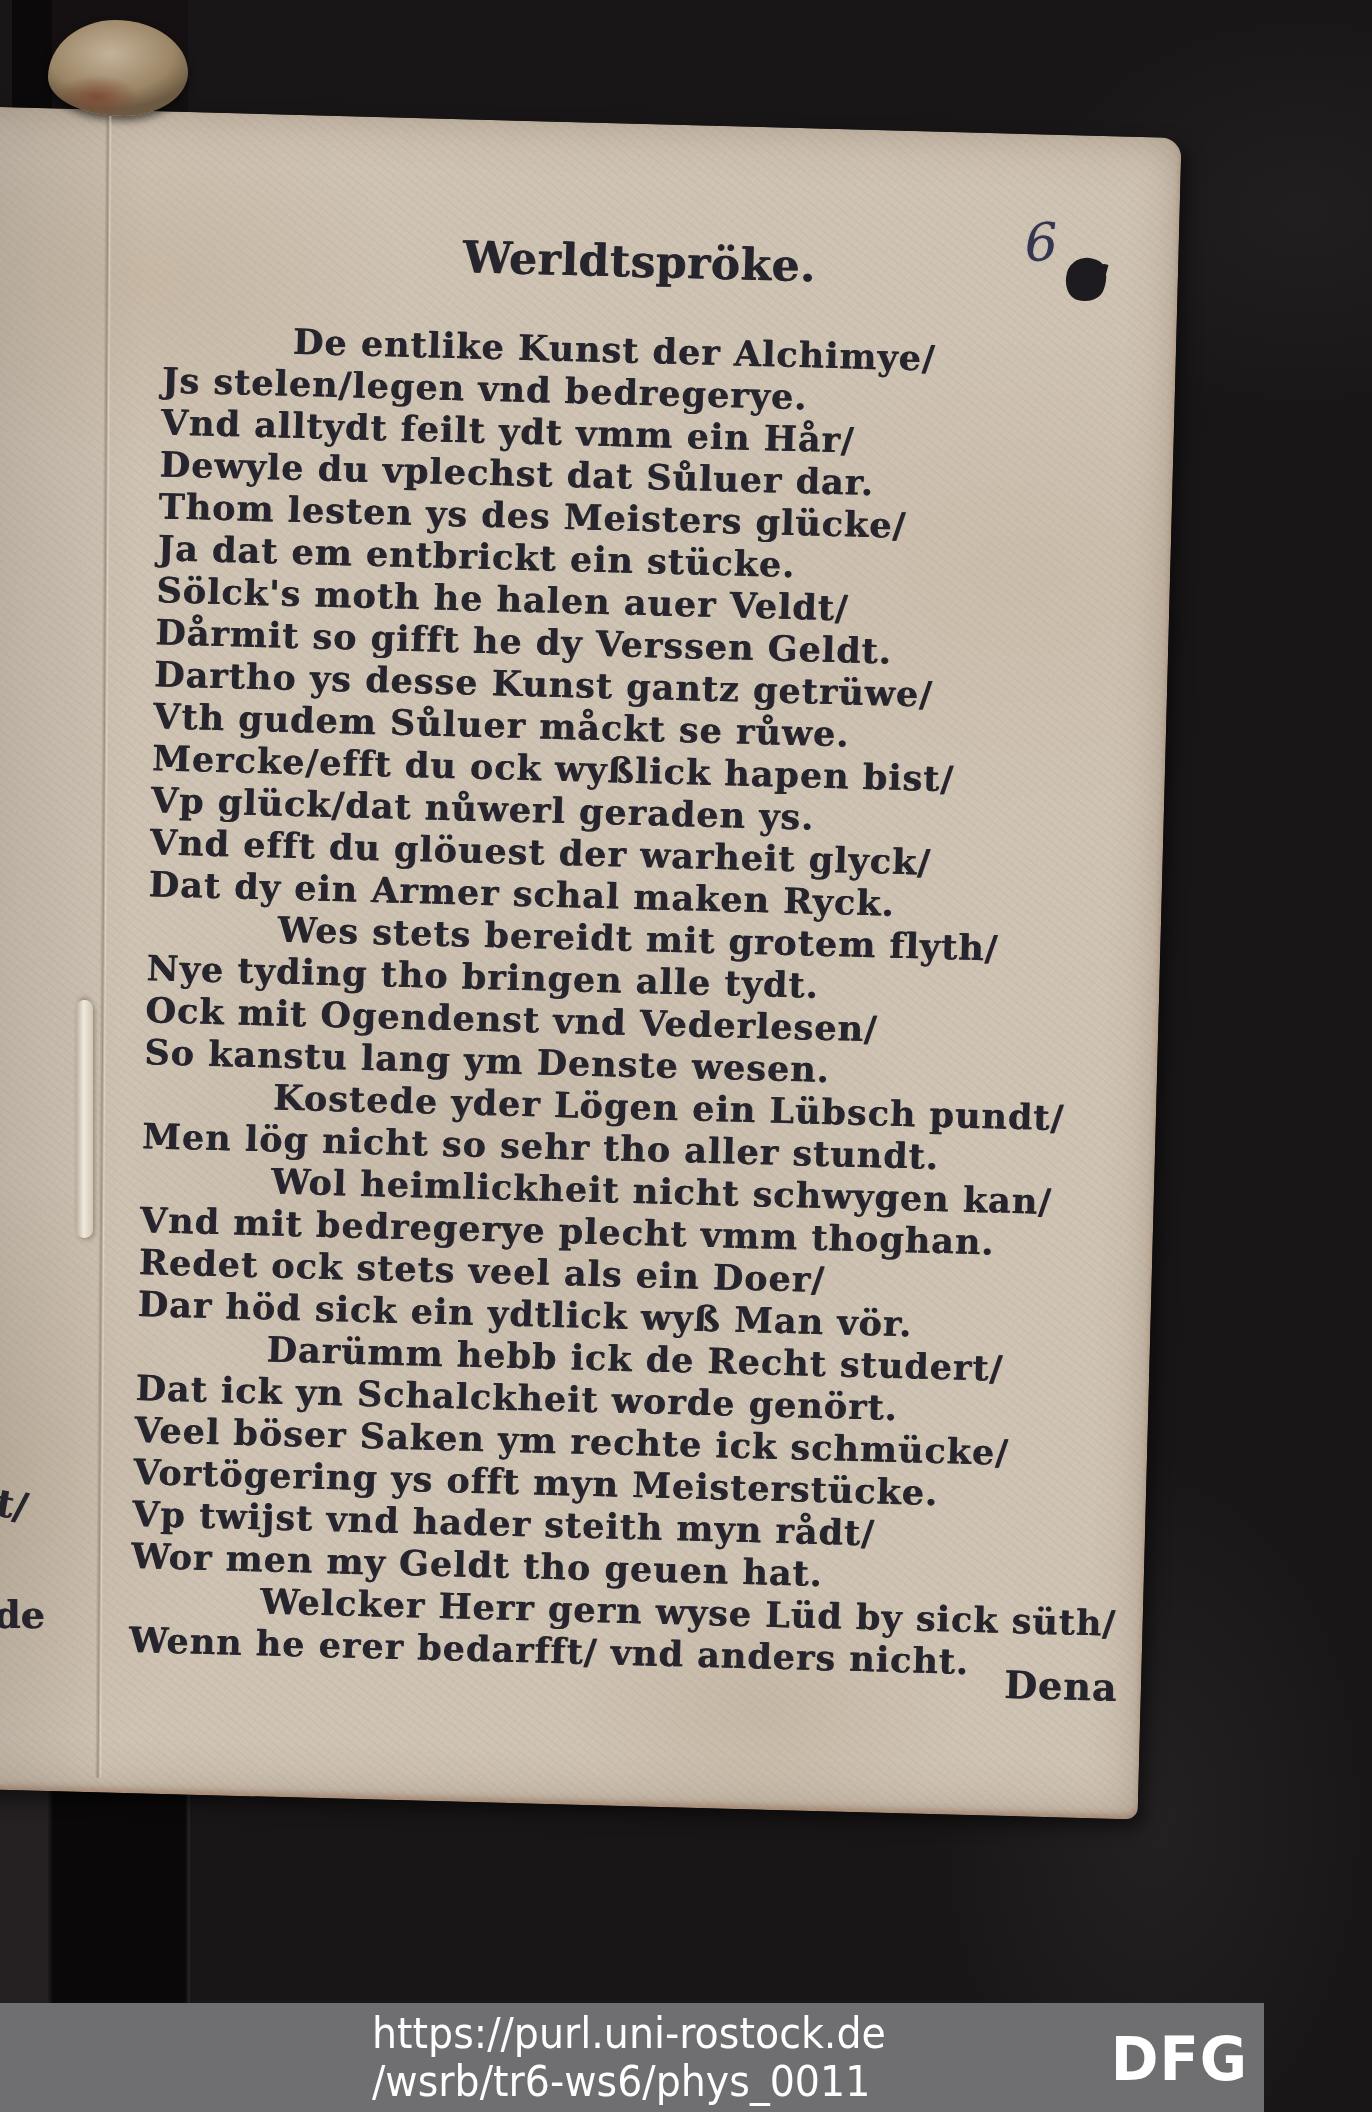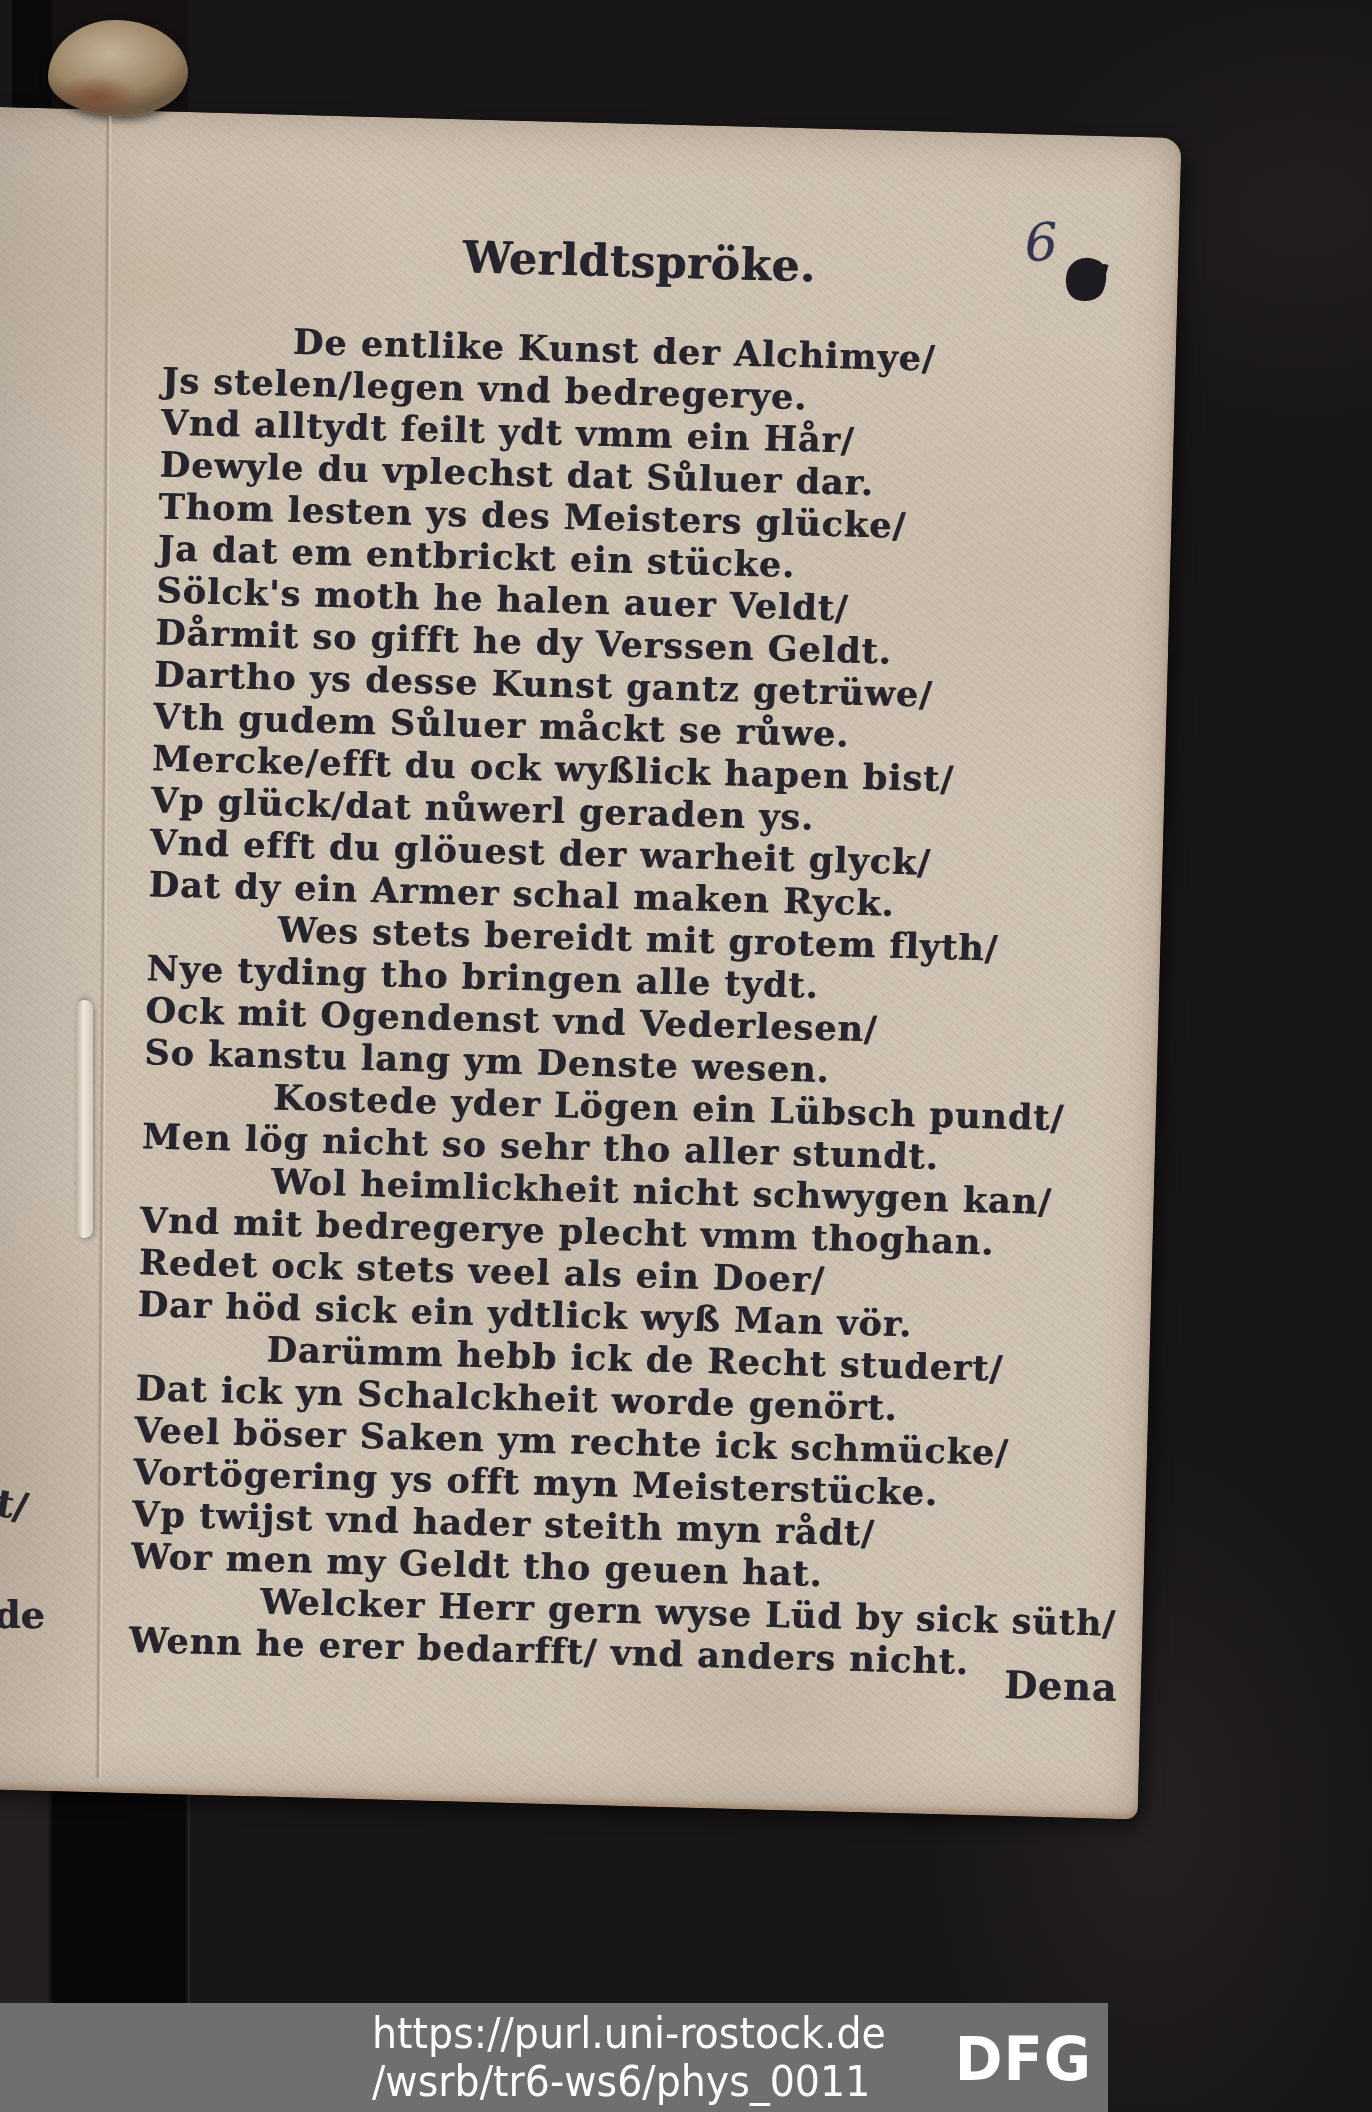--- a/index.html
+++ b/index.html
@@ -79,21 +79,21 @@
     background:linear-gradient(90deg, transparent, rgba(110,95,78,.45) 45%, rgba(235,228,215,.5) 75%, transparent);}
   .thread{position:absolute;left:76px;top:1000px;width:17px;height:238px;z-index:3;
     border-radius:9px;
     background:linear-gradient(90deg,#b7ad9d,#efe9dc 45%,#cfc6b6);
     box-shadow:0 -6px 4px -3px rgba(120,100,80,.5), 2px 2px 4px rgba(110,95,75,.5);}
   .fragment{position:absolute;z-index:3;font-size:38px;font-weight:bold;color:#26242c;
     text-shadow:.6px 0 0 rgba(30,28,36,.8);}
   .fragment.f1{left:-4px;top:1482px;transform:rotate(10deg);}
   .fragment.f2{left:-6px;top:1592px;}
   
-  .footer{position:absolute;left:0;top:2003px;width:1108px;height:109px;background:#6f6e70;z-index:10;}
+  .footer{position:absolute;left:0;top:2003px;width:1264px;height:109px;background:#6f6e70;z-index:10;}
   .url{
     position:absolute;left:372px;top:6px;color:#fff;
     font-family:"DejaVu Sans",sans-serif;font-size:43px;line-height:48px;
     transform:scaleX(.92);transform-origin:0 0;white-space:nowrap;
   }
   .dfg{
     position:absolute;right:16px;bottom:18px;color:#fff;
     font-family:"DejaVu Sans",sans-serif;font-weight:bold;font-size:60px;
     letter-spacing:1px;transform:scaleX(.96);transform-origin:100% 50%;
   }

